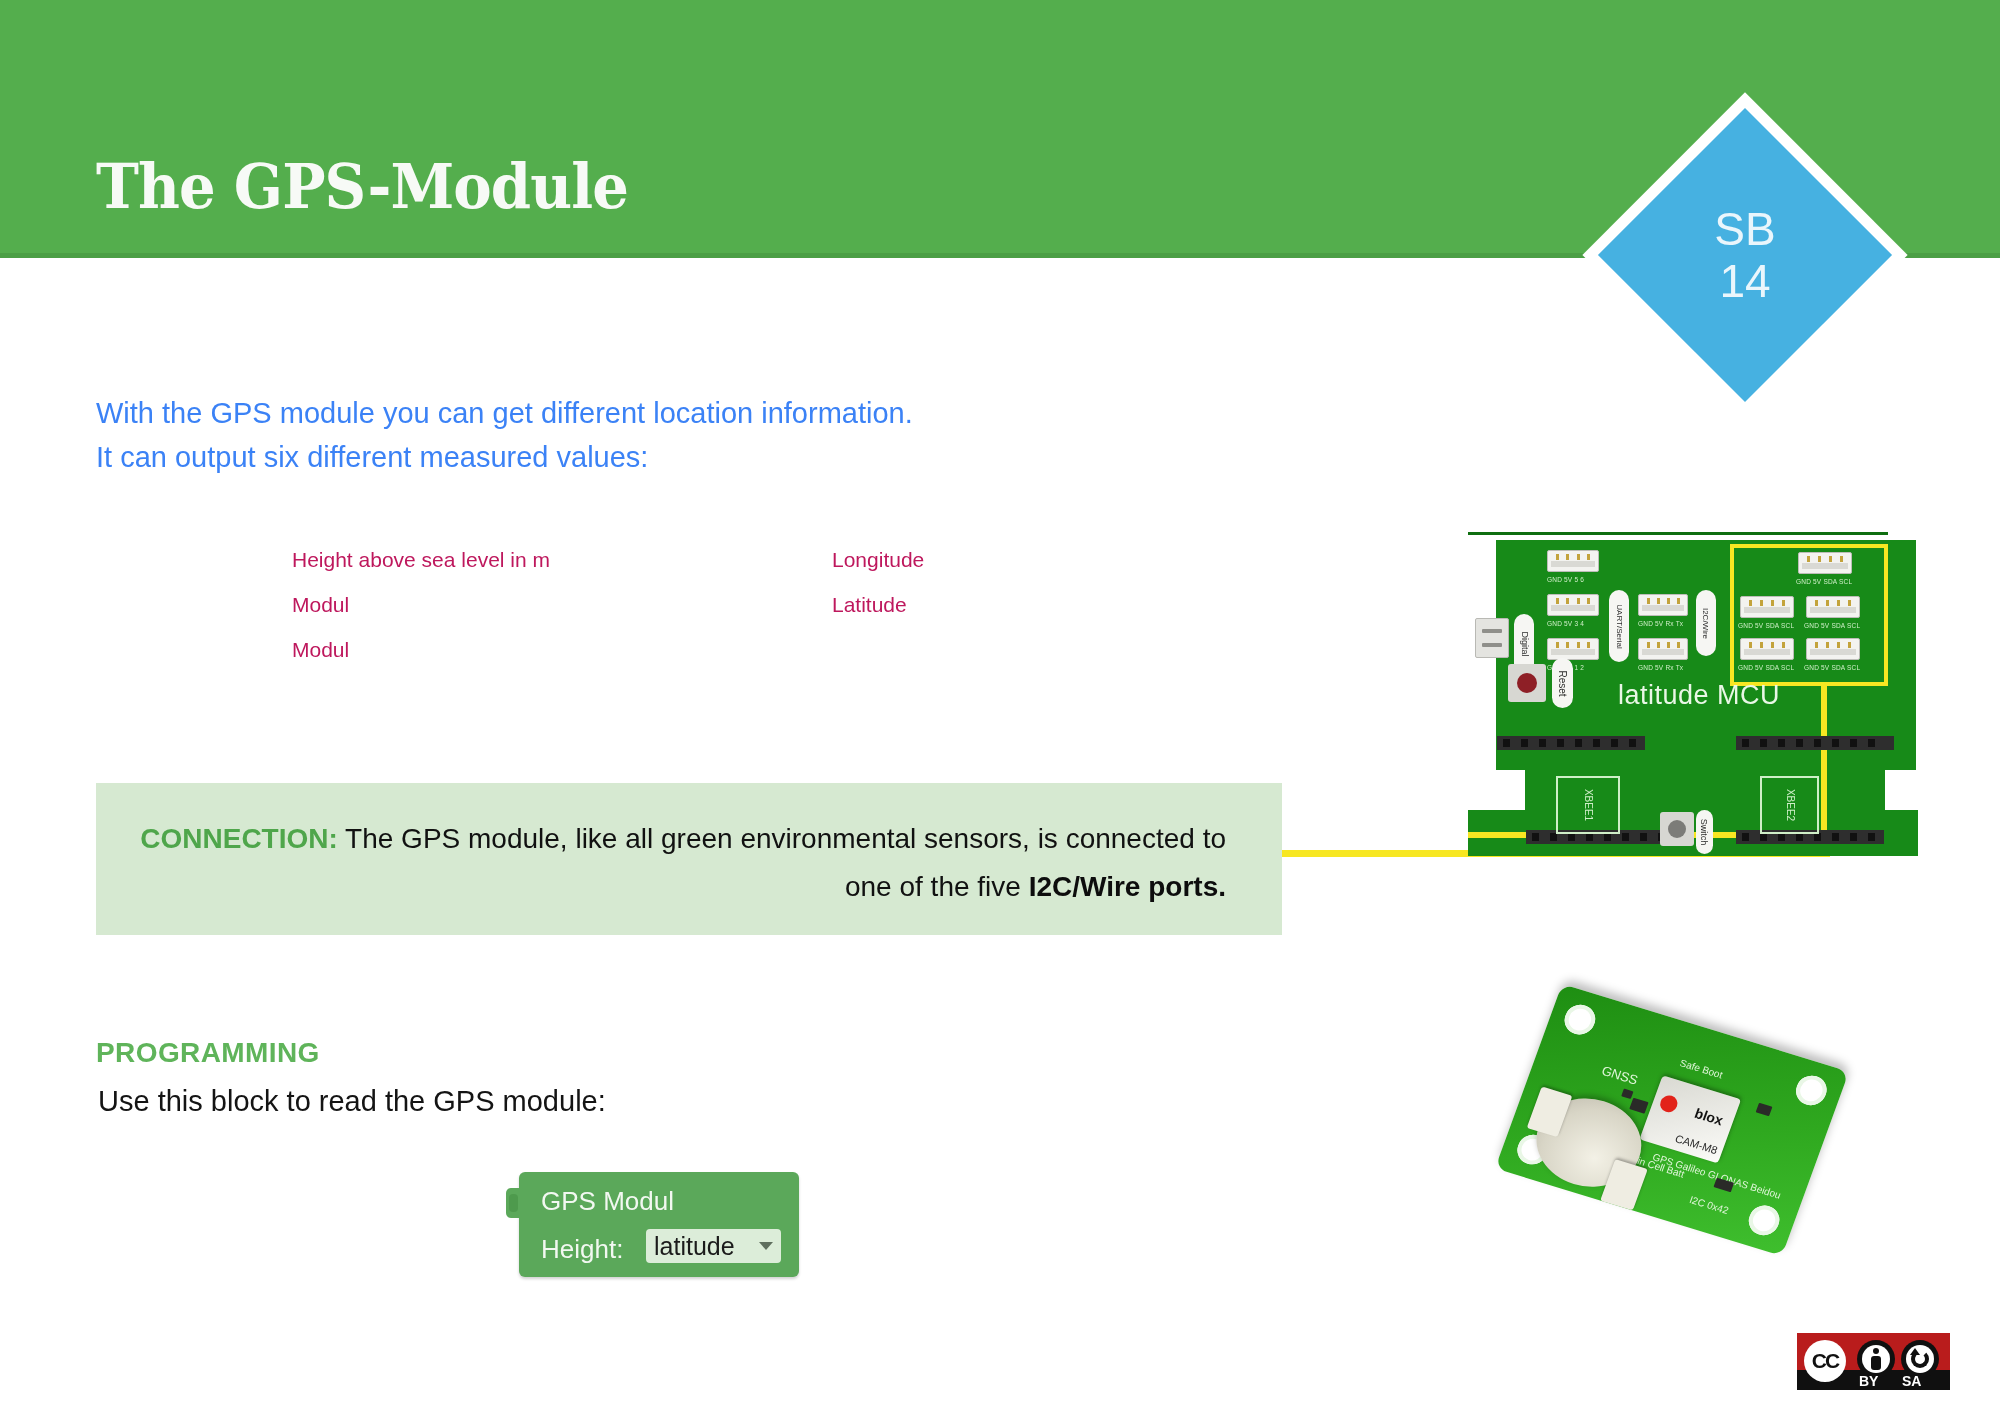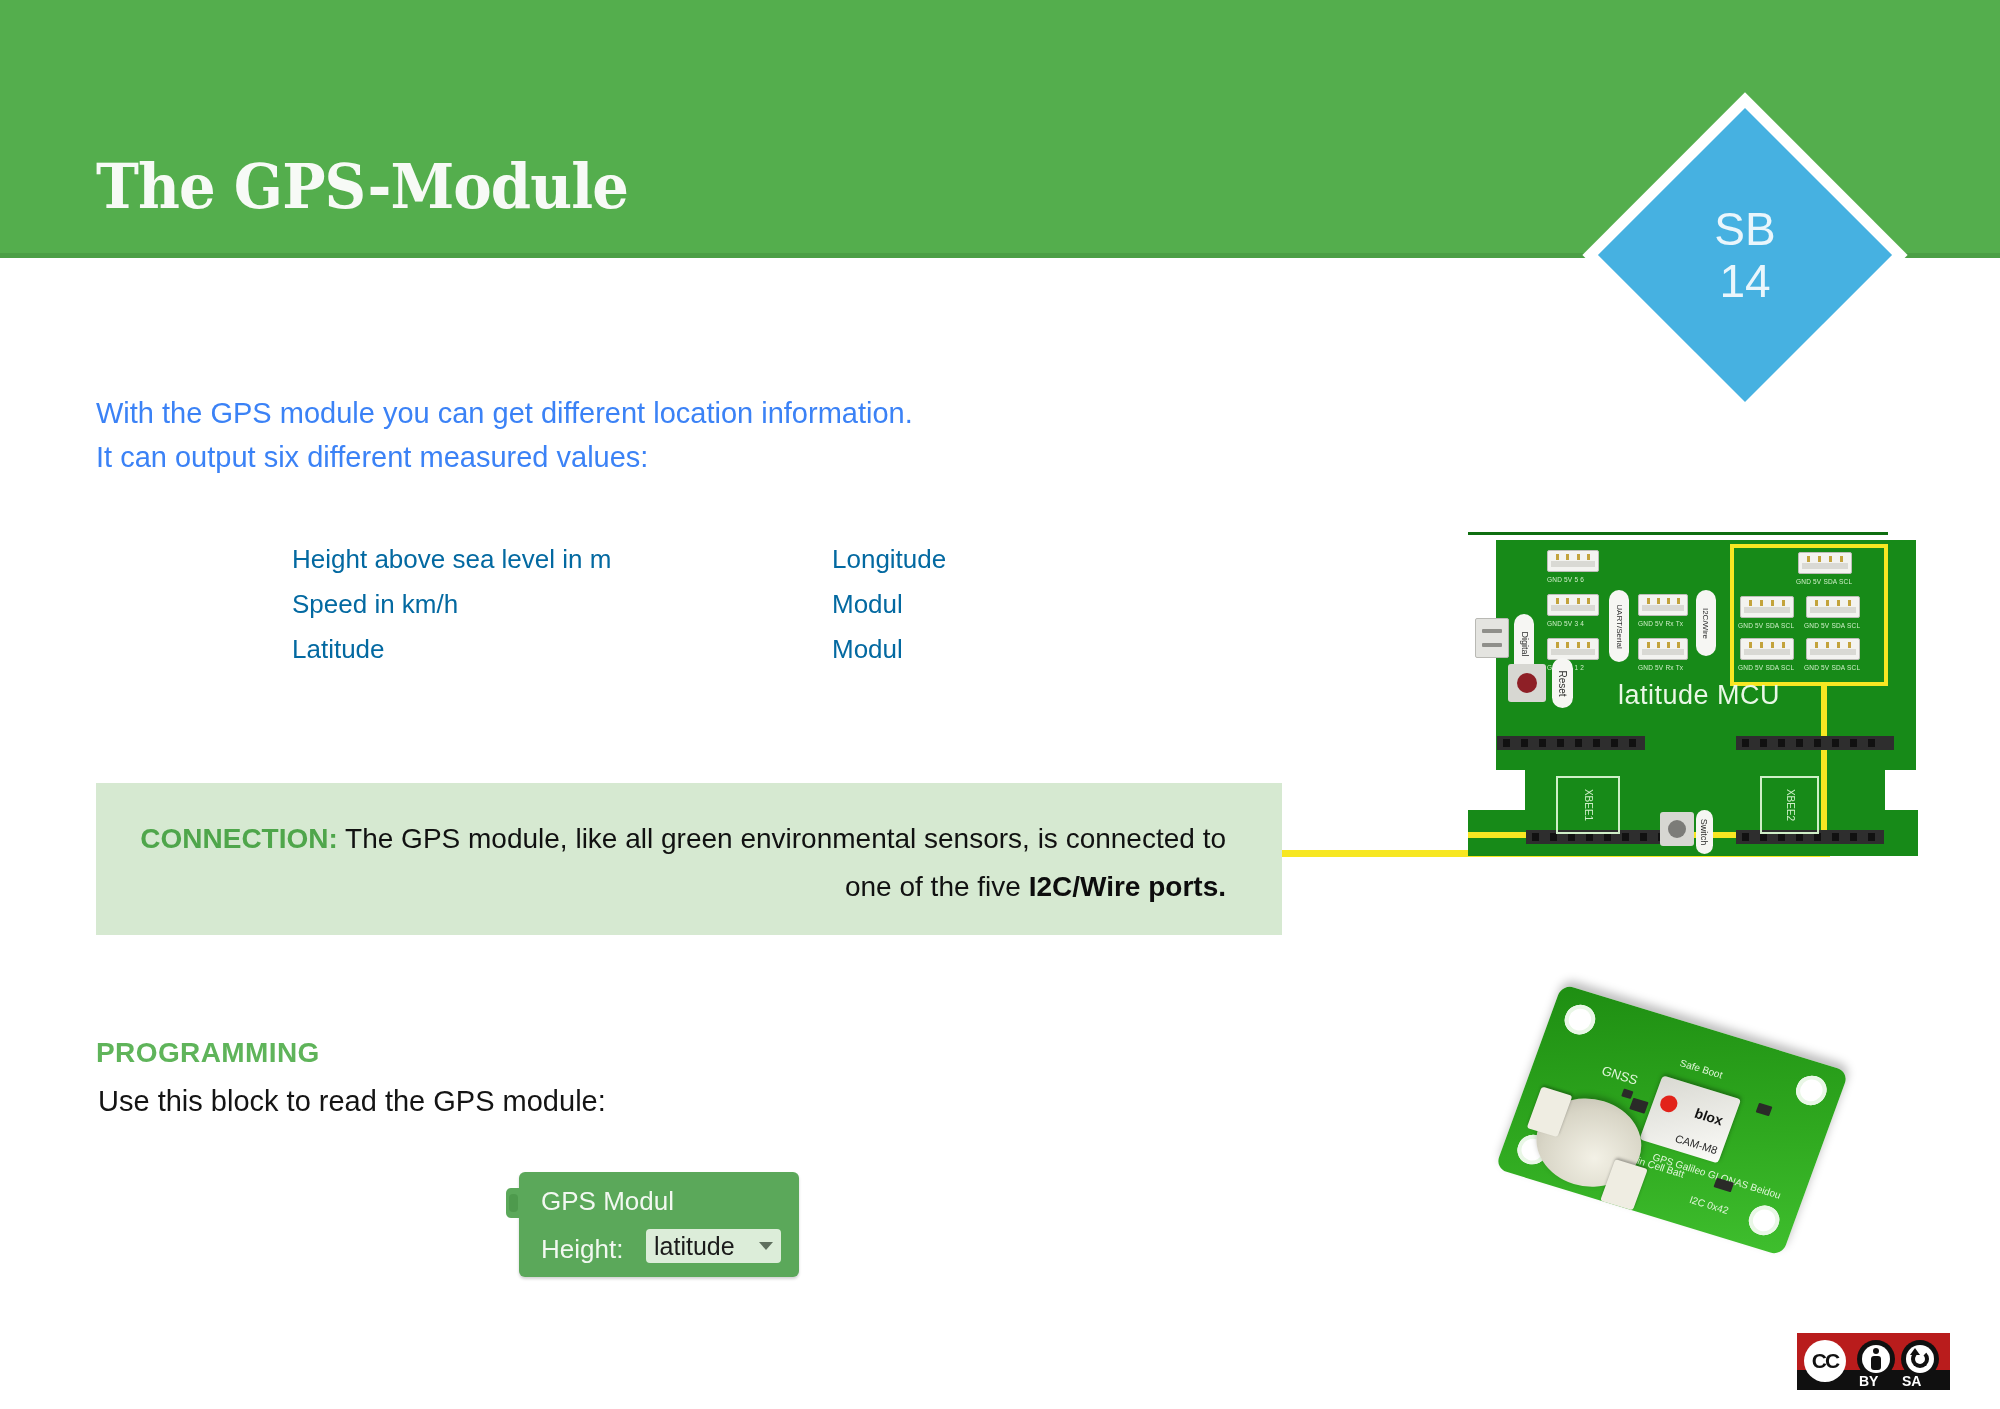--- a/index.html
+++ b/index.html
@@ -23,21 +23,21 @@
      display:flex;flex-direction:column;align-items:center;justify-content:center;
      color:#EAF6FC;font-size:46px;line-height:52px;font-weight:400;}
 
   
   .para{position:absolute;font-size:29px;line-height:38px;color:#3b82f6;white-space:nowrap;}
   #intro-line1{left:96px;top:394px;}
   #intro-line2{left:96px;top:438px;}
 
   #values-grid{position:absolute;left:292px;top:537px;display:grid;
      grid-template-columns:540px auto;row-gap:0;}
-  #values-grid div{font-size:26px;line-height:45px;color:#0369a1;white-space:nowrap;}
+  #values-grid div{font-size:21px;line-height:45px;color:#be185d;white-space:nowrap;}
 
   
   #connection-box{position:absolute;left:96px;top:783px;width:1186px;height:152px;
      background:#D6E9D1;}
   #connection-text{position:absolute;left:40px;top:32px;width:1090px;
      font-size:28px;line-height:48px;color:#111;text-align:right;}
   #connection-label{color:#4FA64B;font-weight:700;}
   #connection-strong{font-weight:700;color:#0d0d0d;}
 
   
@@ -200,21 +200,20 @@
     <div>14</div>
   </div>
 </div>
 
 <div class="para" id="intro-line1">With the GPS module you can get different location information.</div>
 <div class="para" id="intro-line2">It can output six different measured values:</div>
 
 <div id="values-grid">
   <div>Height above sea level in m</div>
   <div>Longitude</div>
-  <div>Speed in km/h</div>
   <div>Modul</div>
   <div>Latitude</div>
   <div>Modul</div>
 </div>
 
 <div id="connection-box">
   <div id="connection-text"><span id="connection-label">CONNECTION:</span><span id="connection-body"> The GPS module, like all green environmental sensors, is connected to one of the five </span><span id="connection-strong">I2C/Wire ports.</span></div>
 </div>
 <div id="wire-h"></div>
 <div id="wire-v"></div>

